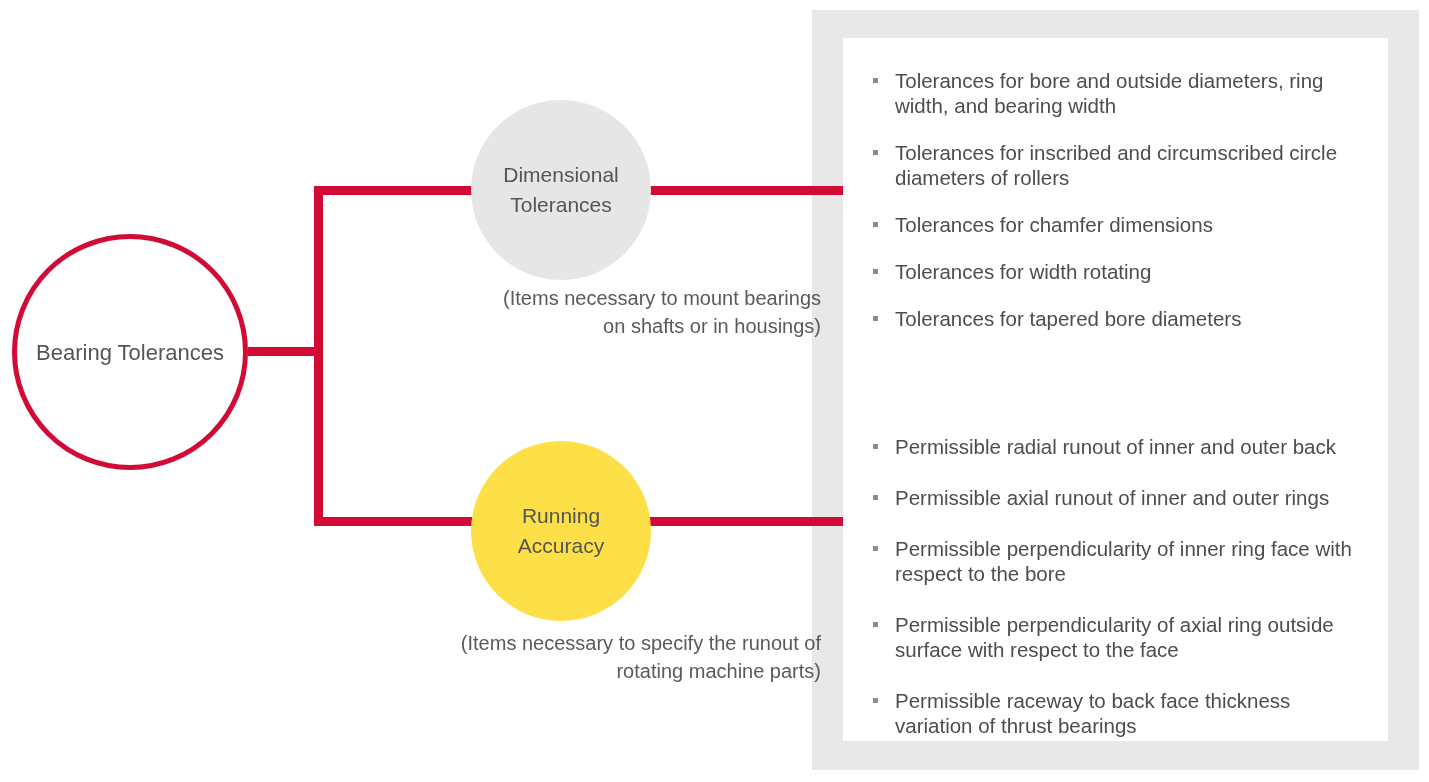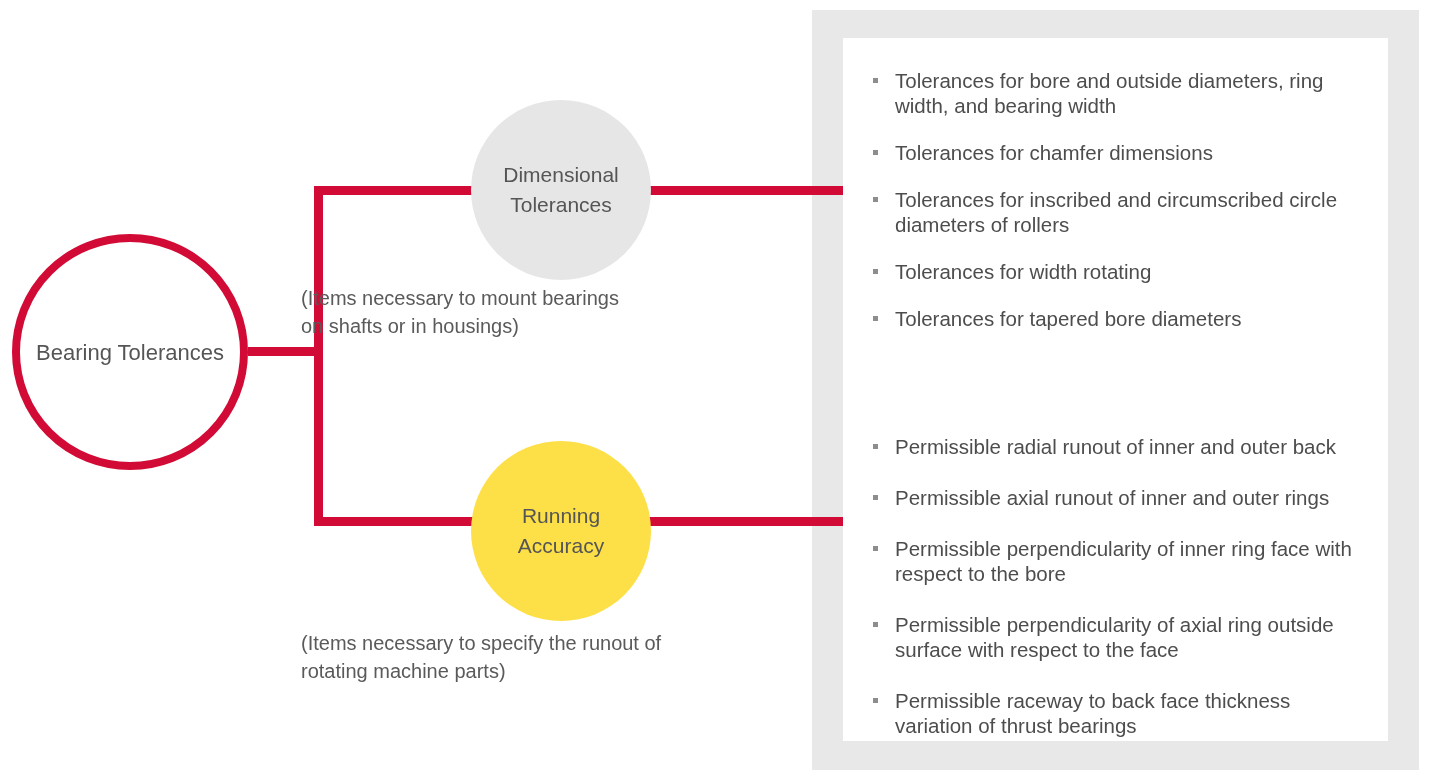--- a/index.html
+++ b/index.html
@@ -125,21 +125,21 @@
     height: 9px;
   }
 
   
   .root-circle {
     position: absolute;
     left: 12px;
     top: 234px;
     width: 236px;
     height: 236px;
-    border: 8px solid #0c4a6e;
+    border: 5px solid #0c4a6e;
     border-radius: 50%;
     background: #ffffff;
     box-sizing: border-box;
     display: flex;
     align-items: center;
     justify-content: center;
   }
   .root-circle-label {
     color: #555555;
     font-size: 22px;
@@ -165,21 +165,21 @@
   .node-label {
     color: #555555;
     font-size: 21px;
     line-height: 30px;
   }
 
   
   .node-caption {
     position: absolute;
     width: 520px;
-    text-align: left;
+    text-align: right;
     color: #5a5a5a;
     font-size: 20px;
     line-height: 28px;
   }
   .caption-dimensional { left: 301px; top: 284px; }
   .caption-running     { left: 301px; top: 629px; }
 </style>
 </head>
 <body>
 
@@ -216,22 +216,22 @@
     </span>
   </div>
   <div class="node-caption caption-running">
     <span>(Items necessary to specify the runout of</span><br>
     <span>rotating machine parts)</span>
   </div>
 
   <div class="white-box box-dimensional">
     <ul class="bullet-list">
         <li class="bullet-item"><span class="sq" style="background: rgb(141, 141, 141);"></span><span>Tolerances for bore and outside diameters, ring width, and bearing width</span></li>
+        <li class="bullet-item"><span class="sq" style="background: rgb(141, 141, 141);"></span><span>Tolerances for inscribed and circumscribed circle diameters of rollers</span></li>
         <li class="bullet-item"><span class="sq" style="background: rgb(141, 141, 141);"></span><span>Tolerances for chamfer dimensions</span></li>
-        <li class="bullet-item"><span class="sq" style="background: rgb(141, 141, 141);"></span><span>Tolerances for inscribed and circumscribed circle diameters of rollers</span></li>
         <li class="bullet-item"><span class="sq" style="background: rgb(141, 141, 141);"></span><span>Tolerances for width rotating</span></li>
         <li class="bullet-item"><span class="sq" style="background: rgb(141, 141, 141);"></span><span>Tolerances for tapered bore diameters</span></li>
       </ul>
   </div>
 
   <div class="white-box box-running">
     <ul class="bullet-list">
         <li class="bullet-item"><span class="sq" style="background: rgb(141, 141, 141);"></span><span>Permissible radial runout of inner and outer back</span></li>
         <li class="bullet-item"><span class="sq" style="background: rgb(141, 141, 141);"></span><span>Permissible axial runout of inner and outer rings</span></li>
         <li class="bullet-item"><span class="sq" style="background: rgb(141, 141, 141);"></span><span>Permissible perpendicularity of inner ring face with respect to the bore</span></li>

